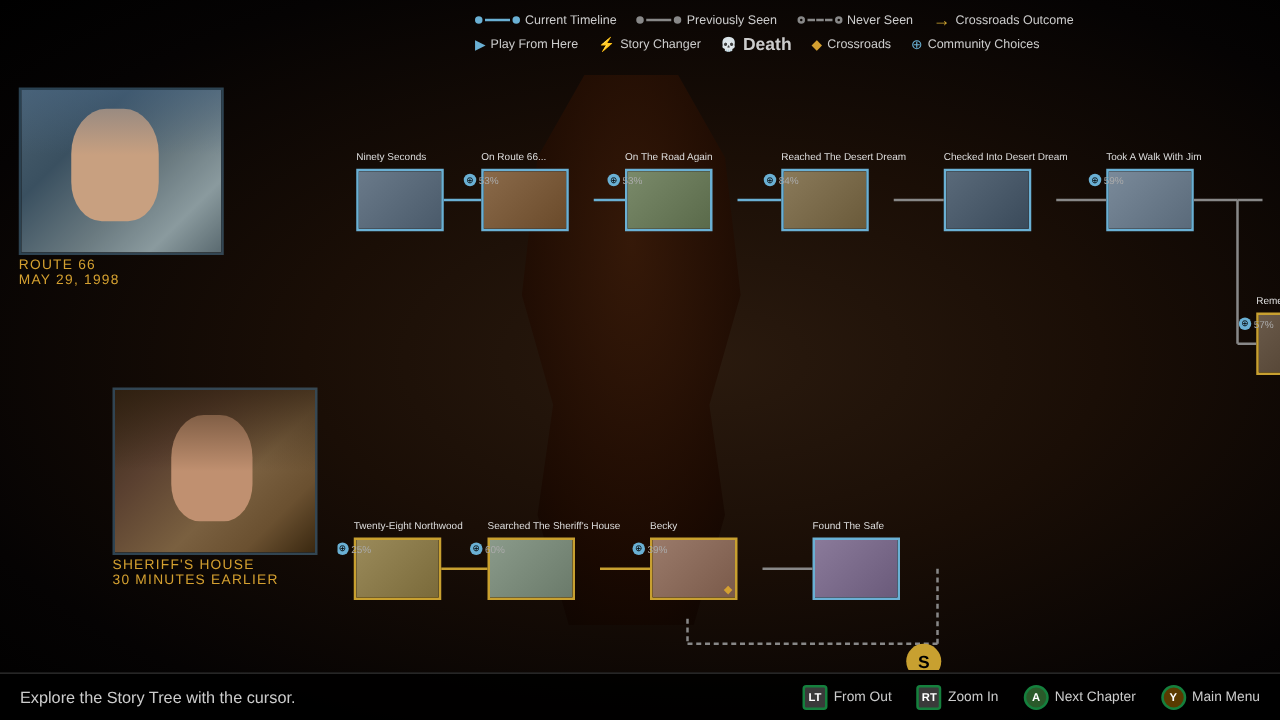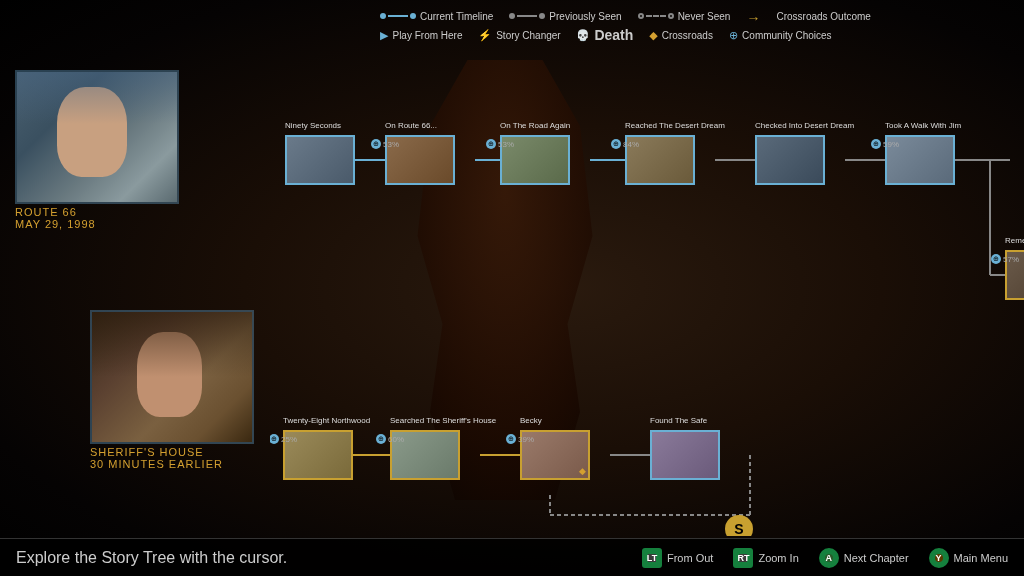--- a/index.html
+++ b/index.html
@@ -249,21 +249,21 @@
       height: 38px;
       background: rgba(0,0,0,0.85);
       z-index: 20;
       display: flex;
       align-items: center;
       padding: 0 16px;
       border-top: 1px solid #333;
     }
 
     .bottom-hint {
-      font-size: 16px;
+      font-size: 13px;
       color: #ccc;
       flex: 1;
     }
 
     .bottom-controls {
       display: flex;
       gap: 20px;
       align-items: center;
     }
 
@@ -272,21 +272,21 @@
       align-items: center;
       gap: 5px;
       font-size: 11px;
       color: #ccc;
     }
 
     .ctrl-btn {
       width: 20px; height: 20px;
       border-radius: 3px;
       background: #555;
-      border: 6px solid #15803d;
+      border: 2px solid #15803d;
       display: flex;
       align-items: center;
       justify-content: center;
       font-size: 9px;
       font-weight: bold;
       color: #fff;
     }
 
     .ctrl-btn.lt { background: #3a3a3a; }
     .ctrl-btn.rt { background: #3a3a3a; }
@@ -343,21 +343,21 @@
     <div class="legend-item">
       <div style="display:flex;align-items:center;gap:2px;">
         <div style="width:6px;height:6px;border:2px solid #888;border-radius:50%;"></div>
         <div class="legend-line" style="border-top:2px dashed #888;background:none;width:20px;height:0;"></div>
         <div style="width:6px;height:6px;border:2px solid #888;border-radius:50%;"></div>
       </div>
       <span style="font-size:10px;color:#ccc;">Never Seen</span>
     </div>
     <div class="legend-item">
       <div style="color:#c8a030;font-size:14px;">→</div>
-      <span style="font-size:10px;color:#ccc;margin-left:12px;">Crossroads Outcome</span>
+      <span style="font-size:10px;color:#ccc;">Crossroads Outcome</span>
     </div>
   </div>
   <div class="legend-row">
     <div class="legend-item">
       <span style="color:#6ab0d4;font-size:11px;">▶</span>
       <span style="font-size:10px;color:#ccc;">Play From Here</span>
     </div>
     <div class="legend-item">
       <span style="color:#f0e030;font-size:11px;">⚡</span>
       <span style="font-size:10px;color:#ccc;">Story Changer</span>

